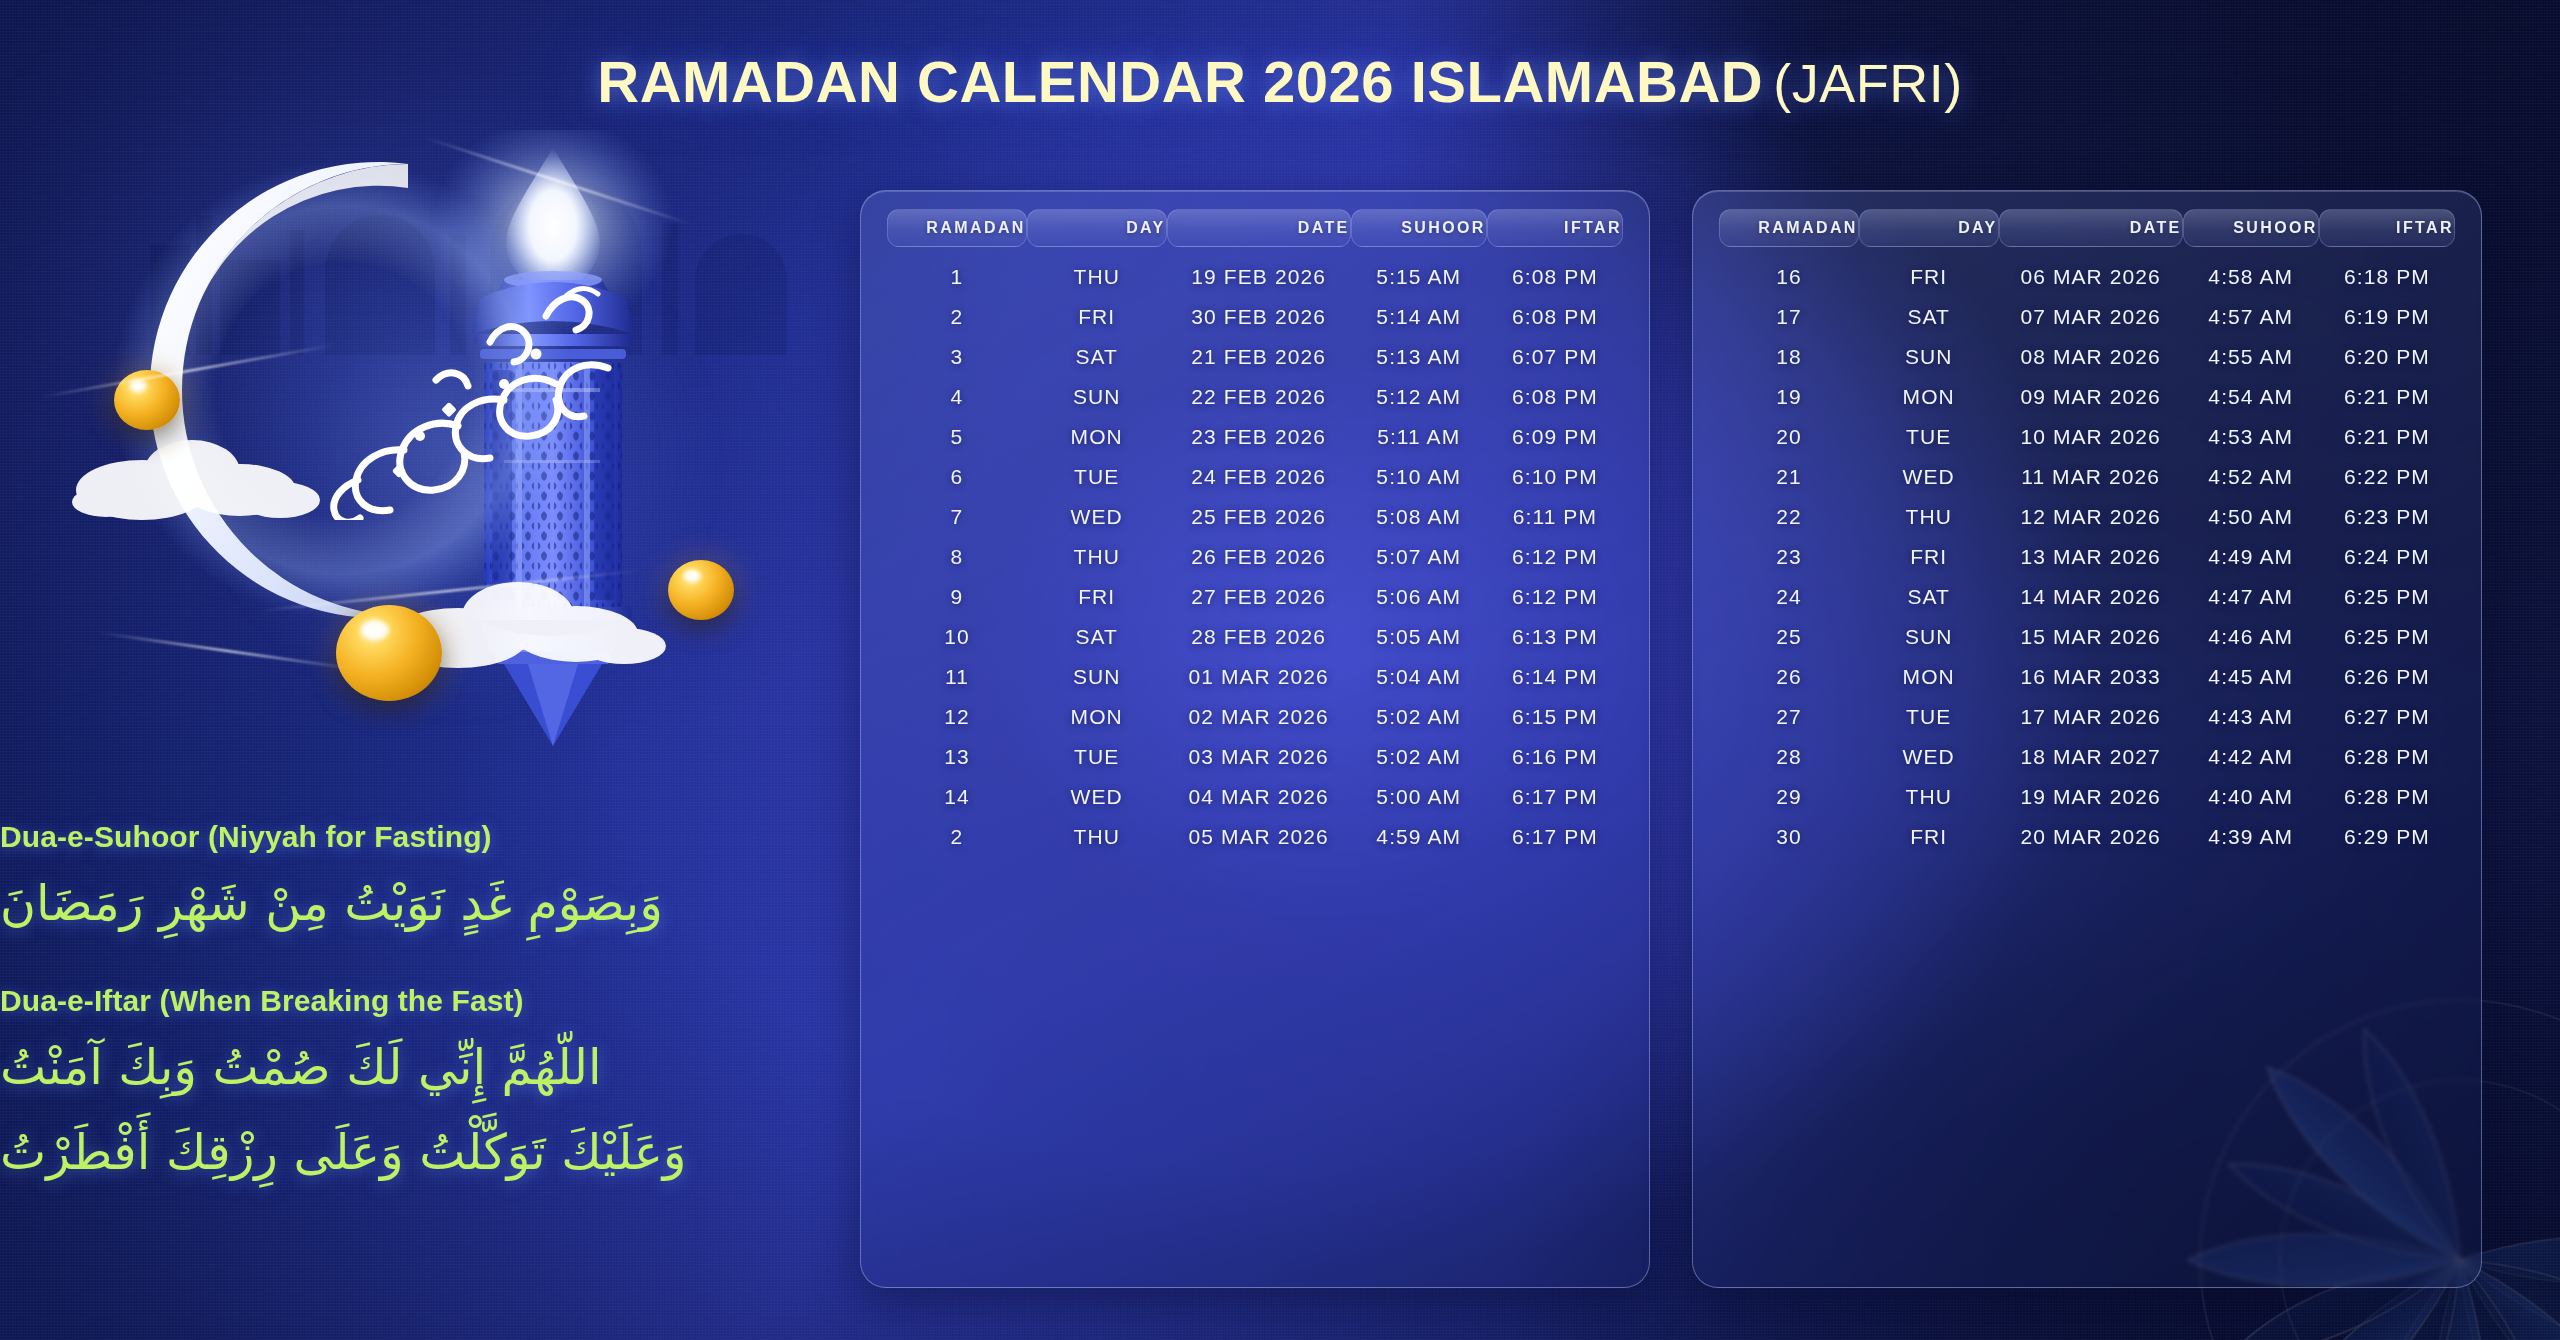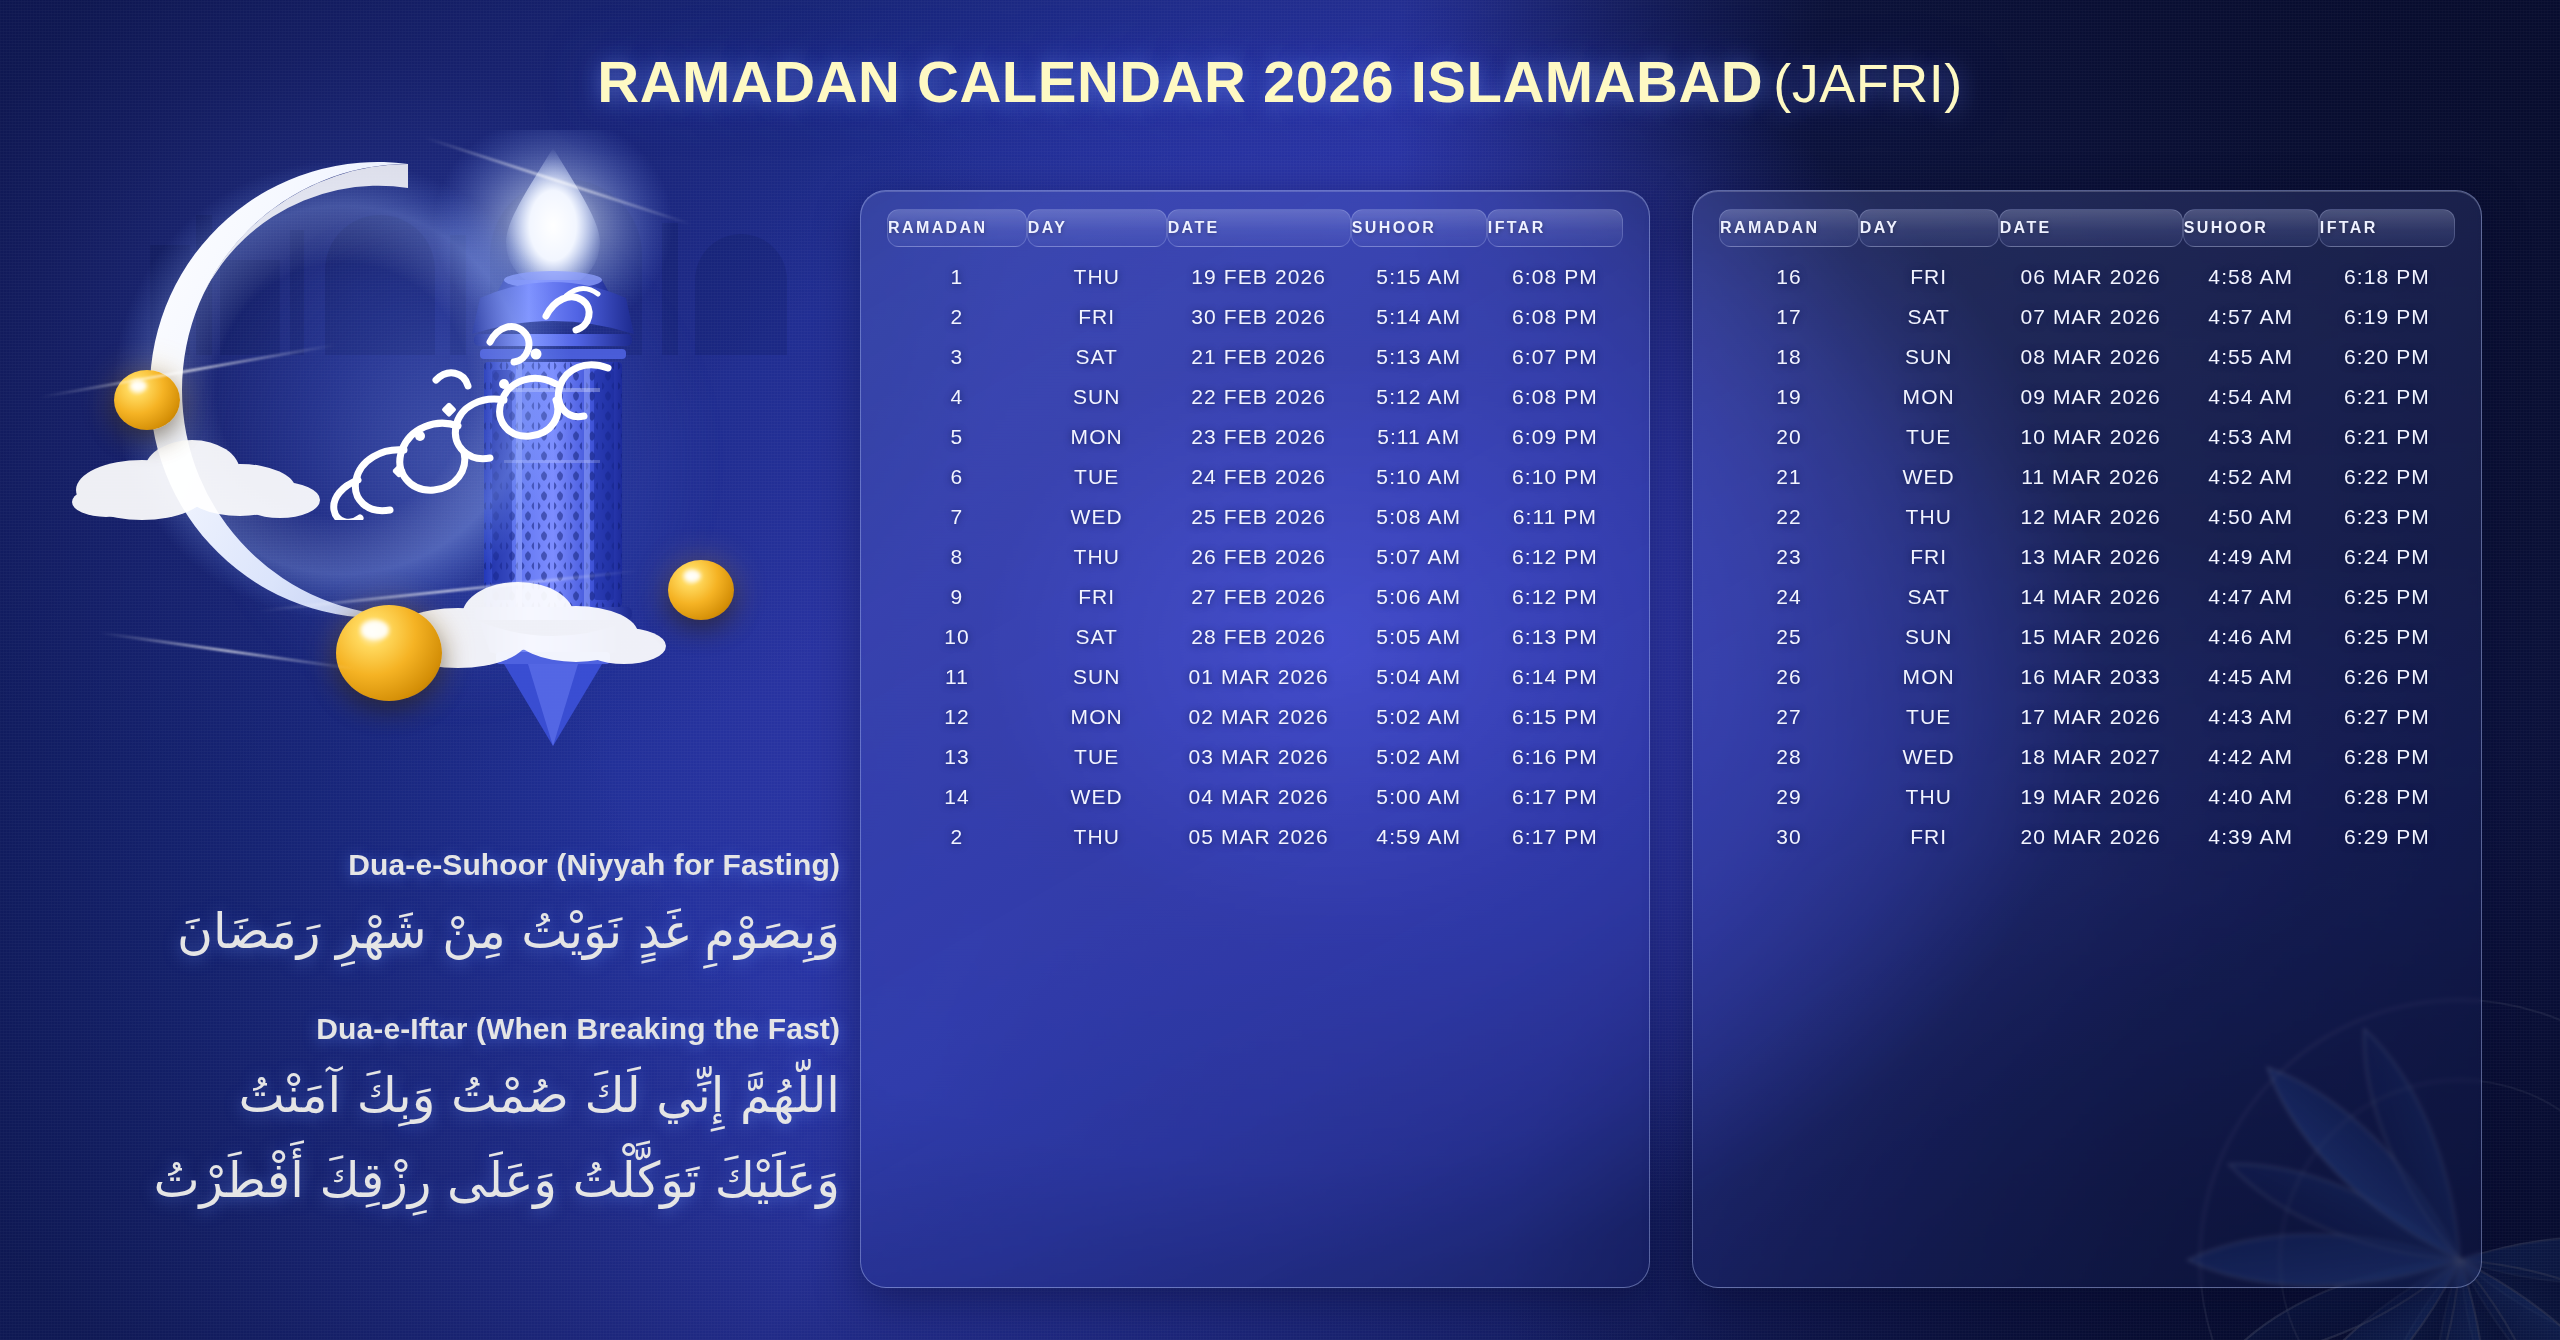--- a/index.html
+++ b/index.html
@@ -71,21 +71,21 @@
   .sph-b{ left:258px; top:485px; width:106px; height:96px; }
   .sph-c{ left:590px; top:440px; width:66px;  height:60px; }
 
   .cloud{ position:absolute; filter:blur(.6px); }
 
   
   .streak{ position:absolute; background:linear-gradient(90deg,rgba(255,255,255,0),rgba(255,255,255,.85),rgba(255,255,255,0));
            height:2px; filter:blur(1.1px); }
 
   
-  #duas{ position:absolute; left:0; top:820px; width:840px; z-index:6; text-align:right; color:#e5e5e5;margin-top:28px; }
+  #duas{ position:absolute; left:0; top:820px; width:840px; z-index:6; text-align:left; color:#bef264; }
   .dua-title{ font-size:30px; font-weight:bold; letter-spacing:.1px;
               text-shadow:0 2px 14px rgba(100,140,255,.55); }
   .dua-ar{ font-size:49px; line-height:1.46; margin-top:14px; direction:rtl;
            font-family:"DejaVu Sans","Liberation Sans",sans-serif;
            text-shadow:0 2px 16px rgba(110,150,255,.5); }
   .dua-block + .dua-block{ margin-top:44px; }
 
   
   .card{
     position:absolute; top:190px; width:790px; height:1098px; z-index:5;
@@ -98,21 +98,21 @@
   }
   #card-1{ left:860px; }
   #card-2{ left:1692px; }
 
   table{ width:100%; border-collapse:collapse; table-layout:fixed; }
   thead th{ padding:0 0 10px 0; }
   .pill{
     display:block; border-radius:12px; padding:9px 0;
     background:linear-gradient(180deg, rgba(215,222,255,.26) 0%, rgba(150,162,230,.17) 55%, rgba(110,122,200,.13) 100%);
     border:1px solid rgba(205,215,255,.22);
-    color:#eef1ff; font-size:16px; font-weight:bold; letter-spacing:2.4px; text-align:left;
+    color:#eef1ff; font-size:16px; font-weight:bold; letter-spacing:2.4px; text-align:right;
     text-shadow:0 1px 4px rgba(0,0,0,.35);
   }
   tbody td{
     text-align:center; color:#f2f4ff; font-size:21px; letter-spacing:1.1px;
     height:40px; font-weight:400;
     text-shadow:0 1px 7px rgba(10,20,70,.75);
   }
   col.c-ram{ width:19%; } col.c-day{ width:19%; }
   col.c-date{ width:25%; } col.c-suh{ width:18.5%; } col.c-ift{ width:18.5%; }
 </style>

